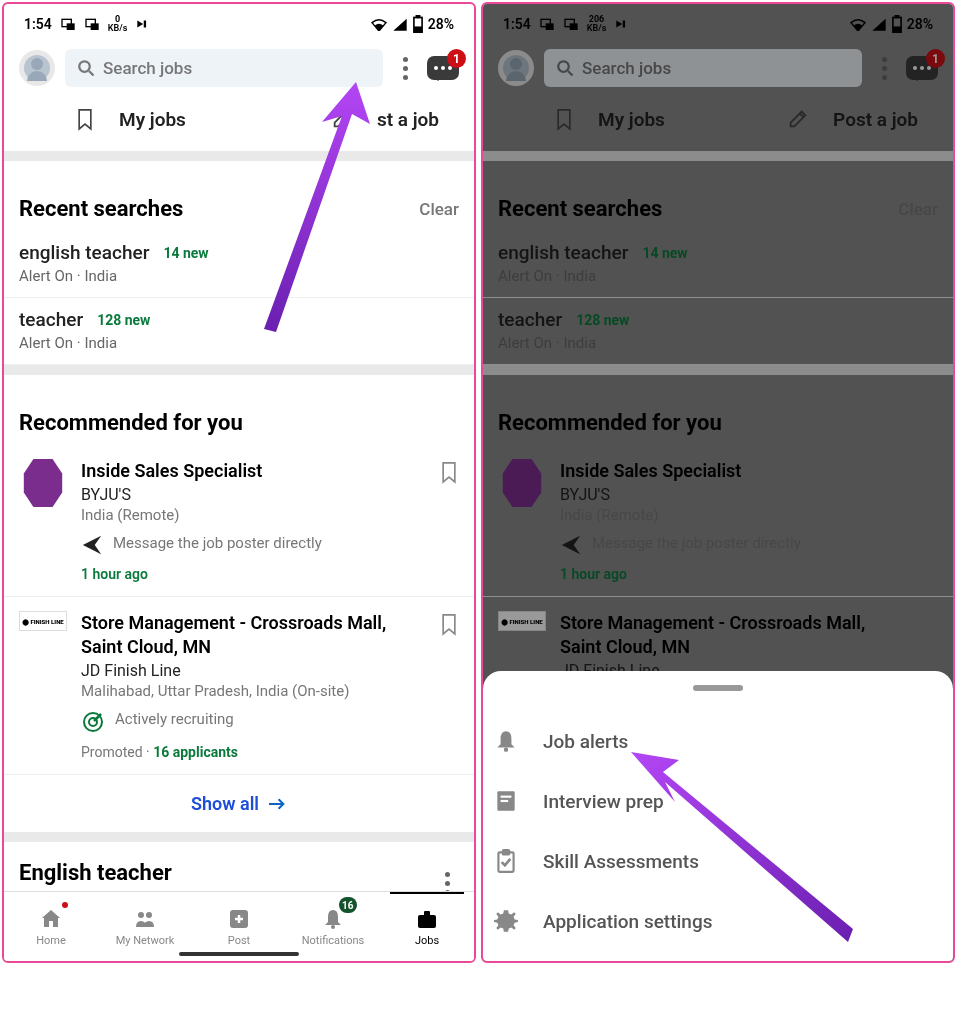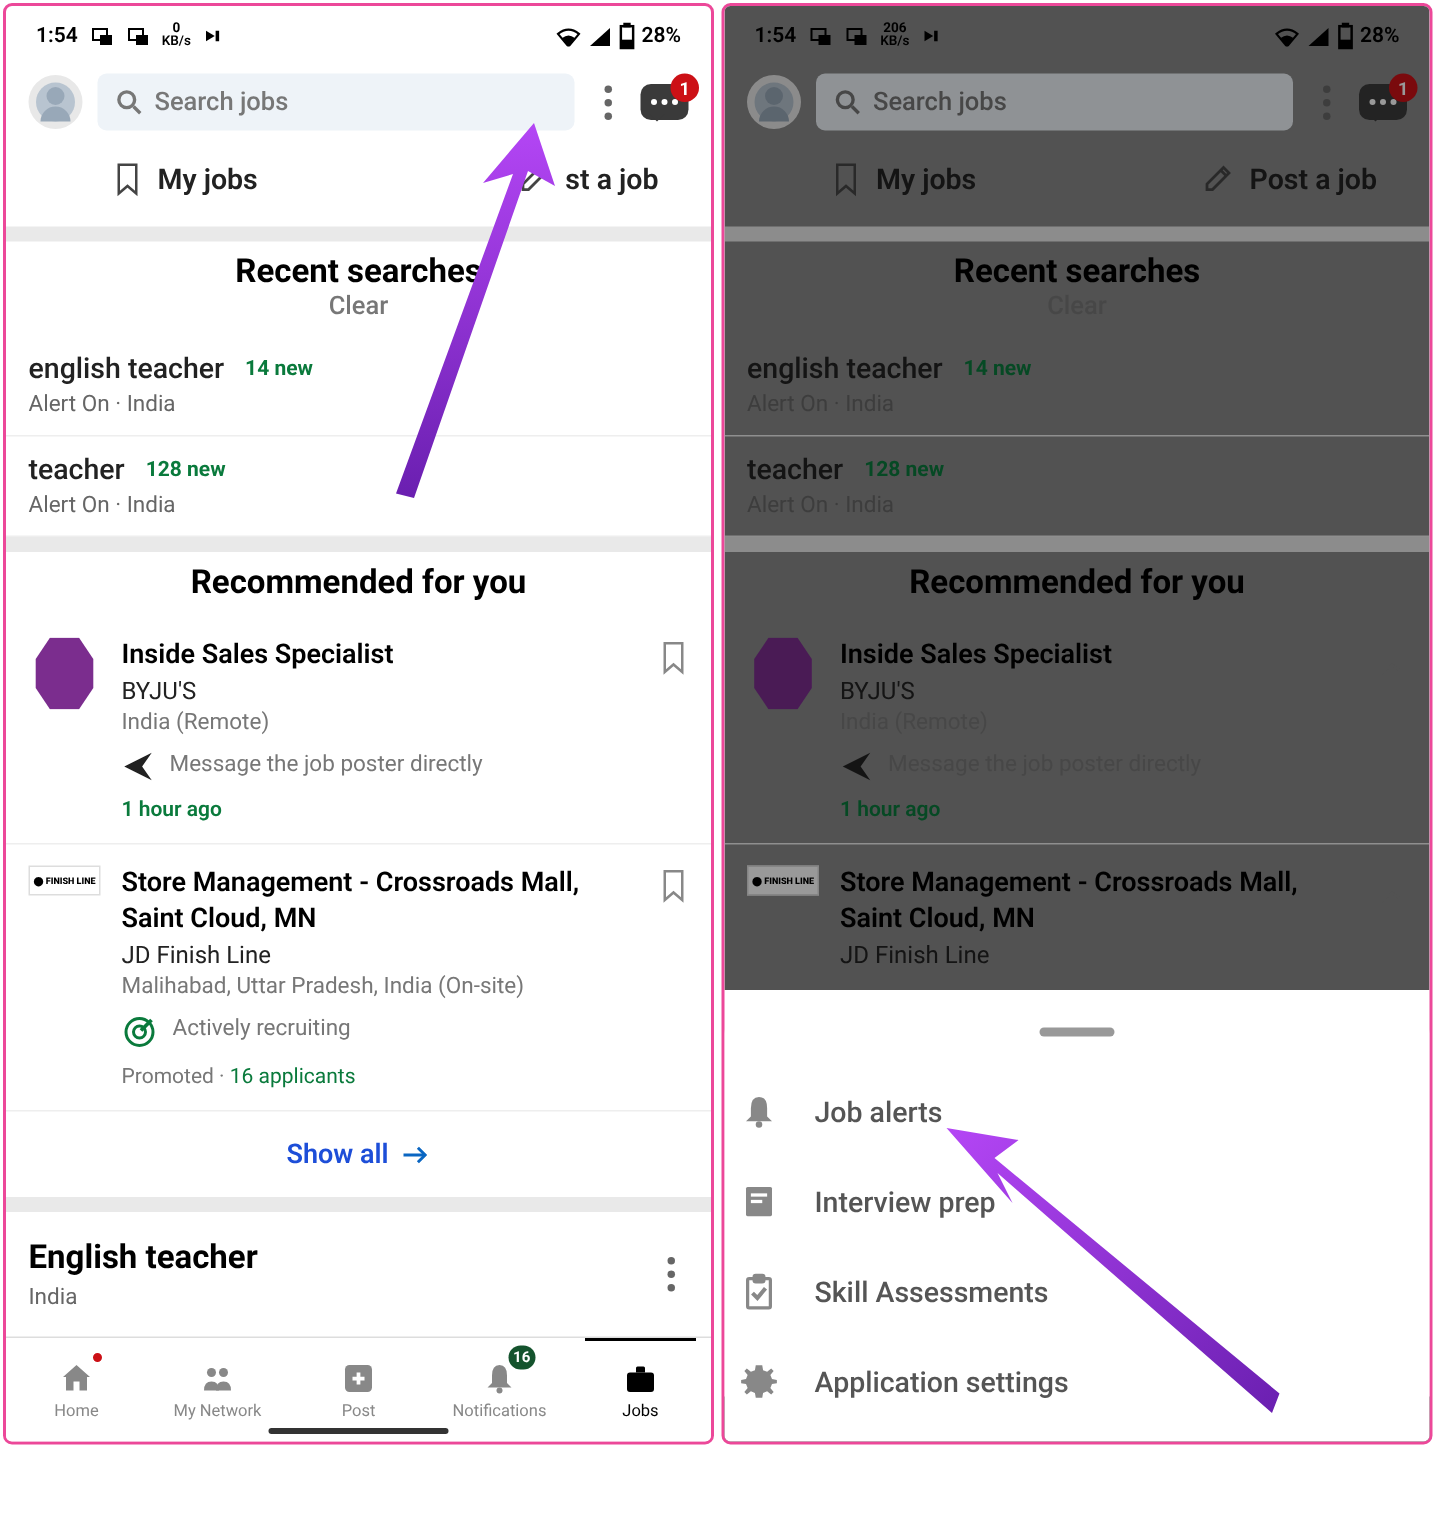--- a/index.html
+++ b/index.html
@@ -22,25 +22,25 @@
 .search-box { flex: 1; height: 38px; background: #eef3f8; border-radius: 6px; display: flex; align-items: center; padding: 0 12px; gap: 8px; color: #777; font-size: 17px; font-weight: 500; }
 .more-dots { width: 24px; display: flex; flex-direction: column; gap: 4px; align-items: center; justify-content: center; }
 .dot { width: 5px; height: 5px; background: #666; border-radius: 50%; }
 .msg-icon { position: relative; }
 .msg-bubble { width: 32px; height: 24px; background: #3a3a3a; border-radius: 7px; position: relative; display: flex; align-items: center; justify-content: center; gap: 3px; }
 .msg-bubble::after { content: ''; position: absolute; bottom: -6px; left: 6px; border: 5px solid transparent; border-top-color: #3a3a3a; }
 .msg-dot { width: 4px; height: 4px; background: #fff; border-radius: 50%; }
 .badge { position: absolute; top: -7px; right: -7px; background: #cc1016; color: #fff; font-size: 12px; font-weight: 700; min-width: 19px; height: 19px; border-radius: 10px; display: flex; align-items: center; justify-content: center; padding: 0 4px; }
 
 .tab-row { display: flex; padding: 15px 15px 20px; gap: 40px; }
-.tab-item { display: flex; align-items: center; gap: 10px; font-size: 19px; font-weight: 600; color: #222; }
+.tab-item { display: flex; align-items: center; gap: 24px; font-size: 19px; font-weight: 600; color: #222; }
 
 .gray-bar { height: 10px; background: #e9e9e9; }
 
-.section-title-row { display: flex; justify-content: space-between; align-items: center; padding: 8px 15px 10px; flex-direction: column; }
+.section-title-row { display: flex; justify-content: space-between; align-items: center; padding: 35px 15px 10px; }
 .section-title { font-size: 22px; font-weight: 700; color: #000; }
 .clear-link { font-size: 17px; color: #777; font-weight: 500; text-align: center; }
 
 .search-item { padding: 10px 15px 12px; border-bottom: 1px solid #eee; }
 .search-item:last-child { border-bottom: none; }
 .si-row { display: flex; align-items: center; gap: 14px; }
 .si-title { font-size: 19px; font-weight: 500; color: #222; }
 .si-new { font-size: 14px; font-weight: 700; color: #0a7a3c; }
 .si-sub { font-size: 15px; color: #666; margin-top: 3px; }
 
@@ -48,21 +48,21 @@
 .job-logo { width: 48px; height: 48px; flex-shrink: 0; }
 .logo-byjus { background: #7b2d8e; clip-path: polygon(30% 0, 70% 0, 90% 30%, 90% 70%, 70% 100%, 30% 100%, 10% 70%, 10% 30%); border-radius: 6px; }
 .logo-finish { width: 48px; height: 20px; background: #fff; display: flex; align-items: center; justify-content: center; font-size: 6px; font-weight: 900; color: #000; border: 1px solid #ddd; }
 .job-body { flex: 1; }
 .job-title { font-size: 18px; font-weight: 600; color: #000; line-height: 1.3; }
 .job-company { font-size: 16px; color: #222; margin-top: 3px; }
 .job-loc { font-size: 15px; color: #777; margin-top: 2px; }
 .job-meta { display: flex; gap: 10px; margin-top: 10px; font-size: 15px; color: #777; }
 .job-time { font-size: 14px; font-weight: 600; color: #0a7a3c; margin-top: 10px; }
 .job-promoted { font-size: 14px; color: #777; margin-top: 10px; }
-.job-applicants { font-weight: 400; color: #0a7a3c; }
+.job-applicants { font-weight: 700; color: #0a7a3c; }
 .bookmark-btn { flex-shrink: 0; }
 
 .show-all { text-align: center; padding: 18px 0; font-size: 18px; font-weight: 600; color: #1d4ed8; display: flex; align-items: center; justify-content: center; gap: 8px; }
 
 .eng-section { padding: 18px 15px 5px; display: flex; justify-content: space-between; }
 .eng-title { font-size: 22px; font-weight: 700; }
 .eng-sub { font-size: 15px; color: #666; margin-top: 4px; }
 
 .bottom-nav { position: absolute; bottom: 0; left: 0; right: 0; height: 70px; background: #fff; border-top: 1px solid #ddd; display: flex; }
 .nav-item { flex: 1; display: flex; flex-direction: column; align-items: center; justify-content: center; gap: 3px; font-size: 11px; color: #888; position: relative; }

